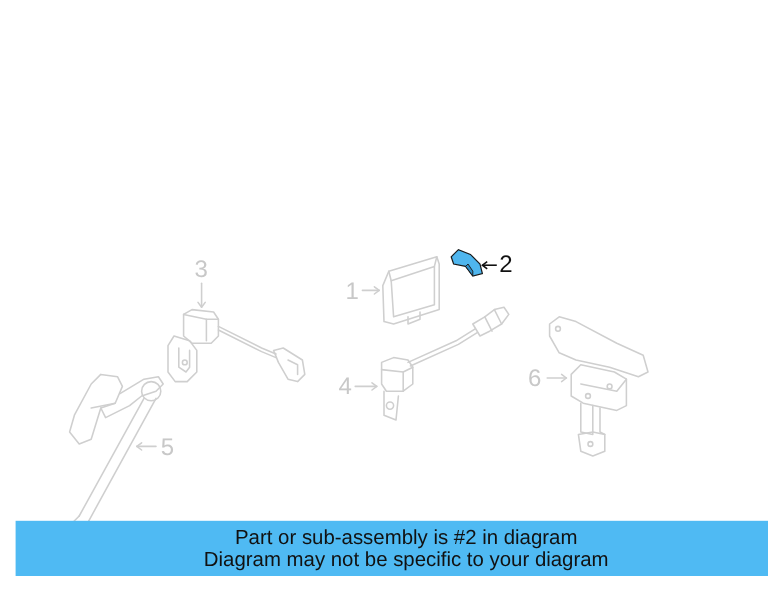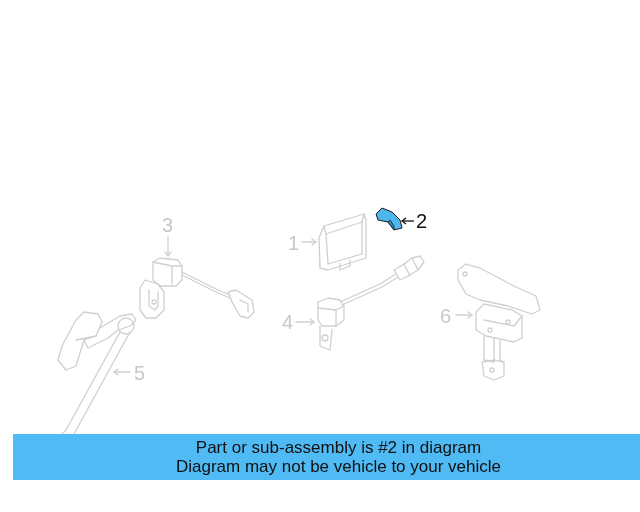--- a/index.html
+++ b/index.html
@@ -99,14 +99,14 @@
   <span class="callout" style="left:288px; top:233px;">1</span>
   <span class="callout active" style="left:416px; top:211px;">2</span>
   <span class="callout" style="left:162px; top:215px;">3</span>
   <span class="callout" style="left:282px; top:312px;">4</span>
   <span class="callout" style="left:134px; top:363px;">5</span>
   <span class="callout" style="left:440px; top:306px;">6</span>
 </div>
 
 <div class="banner">
   <div class="banner-line">Part or sub-assembly is #2 in diagram</div>
-  <div class="banner-line">Diagram may not be vehicle to your vehicle</div>
+  <div class="banner-line">Diagram may not be specific to your diagram</div>
 </div>
 
 </body></html>

